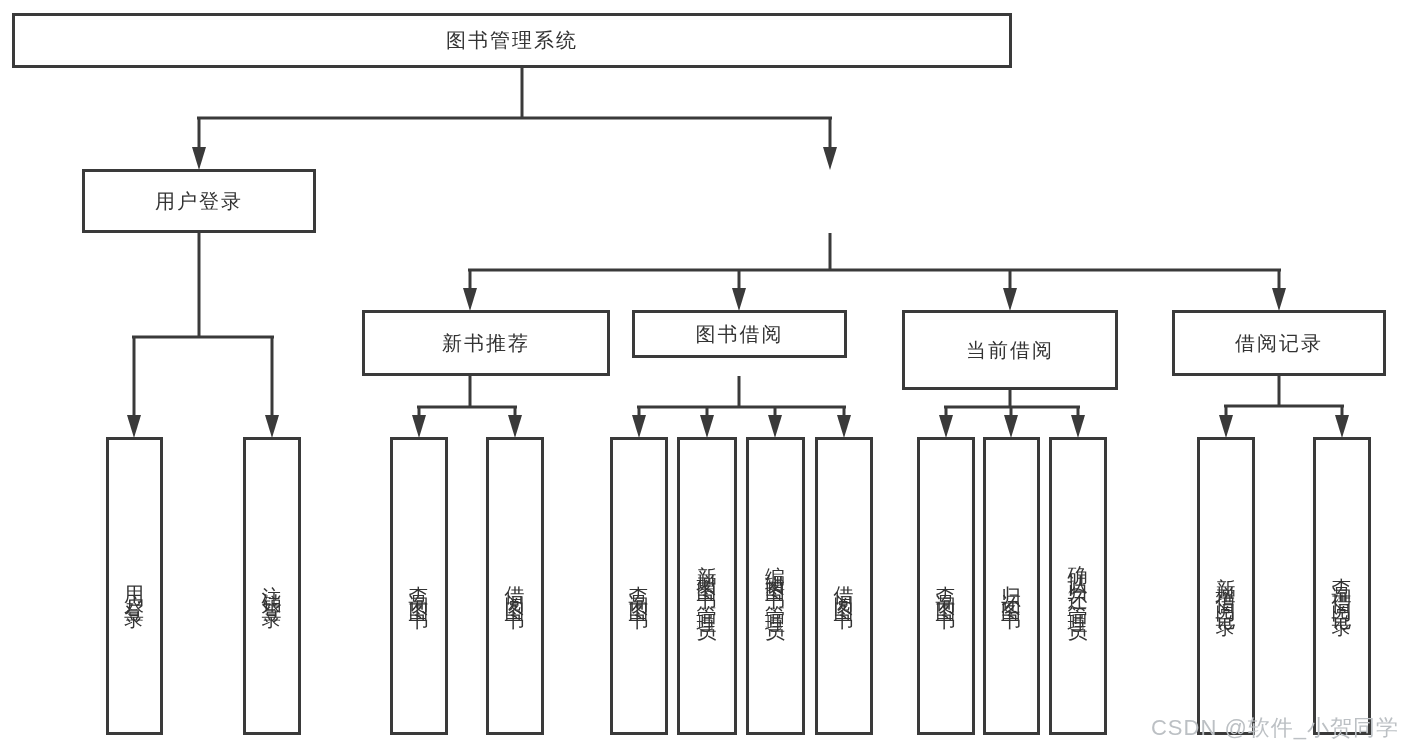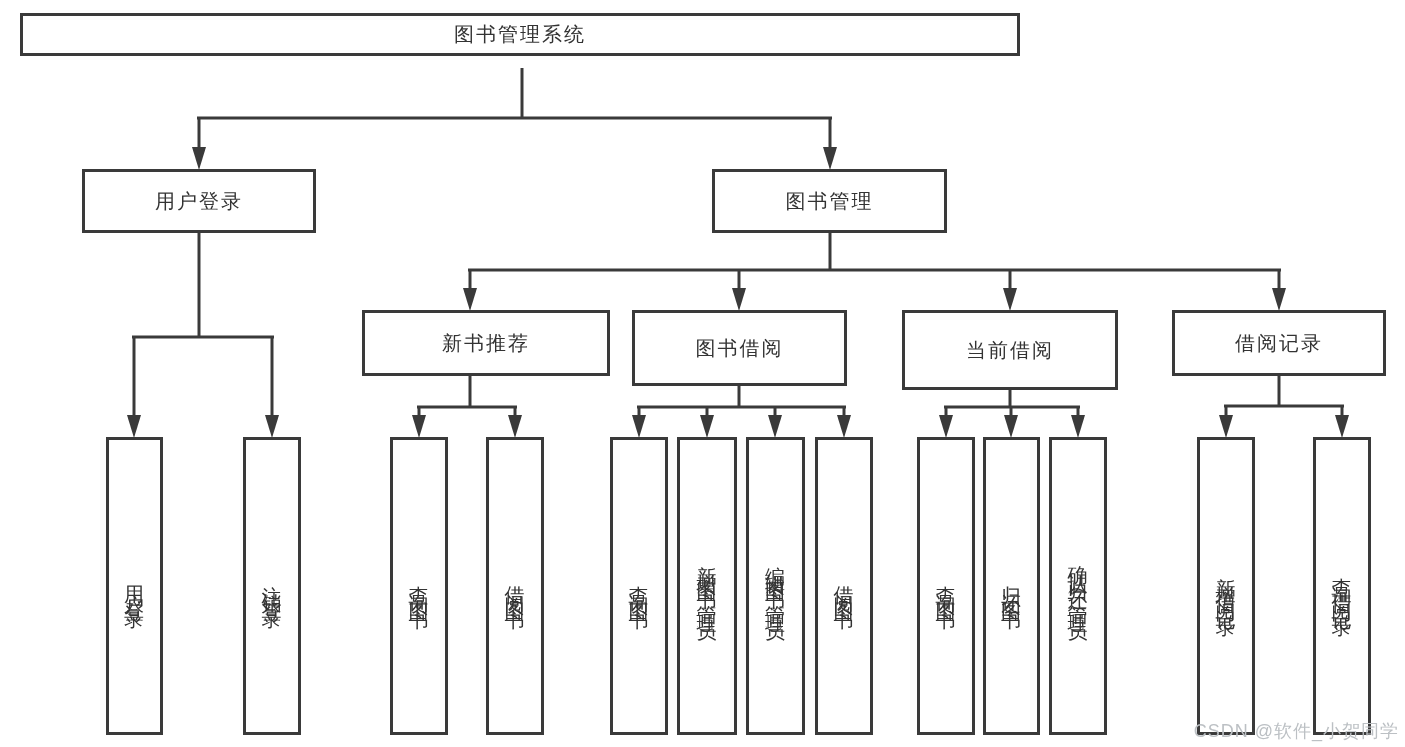--- a/index.html
+++ b/index.html
@@ -36,21 +36,21 @@
     text-orientation:mixed;
     letter-spacing:8px;
     line-height:1;
     font-size:20px;
   }
   #watermark{
     position:absolute;
     right:6px;bottom:4px;
     z-index:3;
     color:var(--watermark);
-    font-size:18px;
+    font-size:22px;
     letter-spacing:1px;
     white-space:nowrap;
   }
 </style>
 </head>
 <body>
 
 <div id="canvas">
 
   <svg id="wires" width="1405" height="747" viewBox="0 0 1405 747">
@@ -122,27 +122,26 @@
     <g>
       <line class="stem" x1="1279" y1="376" x2="1279" y2="406"></line>
       <line class="stem" x1="1224" y1="406" x2="1344" y2="406"></line>
       <line class="stem" x1="1226" y1="406" x2="1226" y2="420"></line>
       <polygon class="head" points="1219,415 1233,415 1226,438"></polygon>
       <line class="stem" x1="1342" y1="406" x2="1342" y2="420"></line>
       <polygon class="head" points="1335,415 1349,415 1342,438"></polygon>
     </g>
   </svg>
 
-  <div class="node" style="left:20px;top:13px;width:1000px;height:43px;">图书管理系统</div>
+  <div class="node" style="left:12px;top:13px;width:1000px;height:55px;">图书管理系统</div>
 
   <div class="node" style="left:82px;top:169px;width:234px;height:64px;">用户登录</div>
-  <div class="node" style="left:712px;top:169px;width:235px;height:64px;">图书管理</div>
 
   <div class="node" style="left:362px;top:310px;width:248px;height:66px;">新书推荐</div>
-  <div class="node" style="left:632px;top:310px;width:215px;height:76px;">图书借阅</div>
+  <div class="node" style="left:632px;top:310px;width:215px;height:48px;">图书借阅</div>
   <div class="node" style="left:902px;top:310px;width:216px;height:80px;">当前借阅</div>
   <div class="node" style="left:1172px;top:310px;width:214px;height:66px;">借阅记录</div>
 
   <div class="node vnode" style="left:106px;top:437px;width:57px;height:298px;">用户登录</div>
   <div class="node vnode" style="left:243px;top:437px;width:58px;height:298px;">注销登录</div>
 
   <div class="node vnode" style="left:390px;top:437px;width:58px;height:298px;">查询图书</div>
   <div class="node vnode" style="left:486px;top:437px;width:58px;height:298px;">借阅图书</div>
 
   <div class="node vnode" style="left:610px;top:437px;width:58px;height:298px;">查询图书</div>

